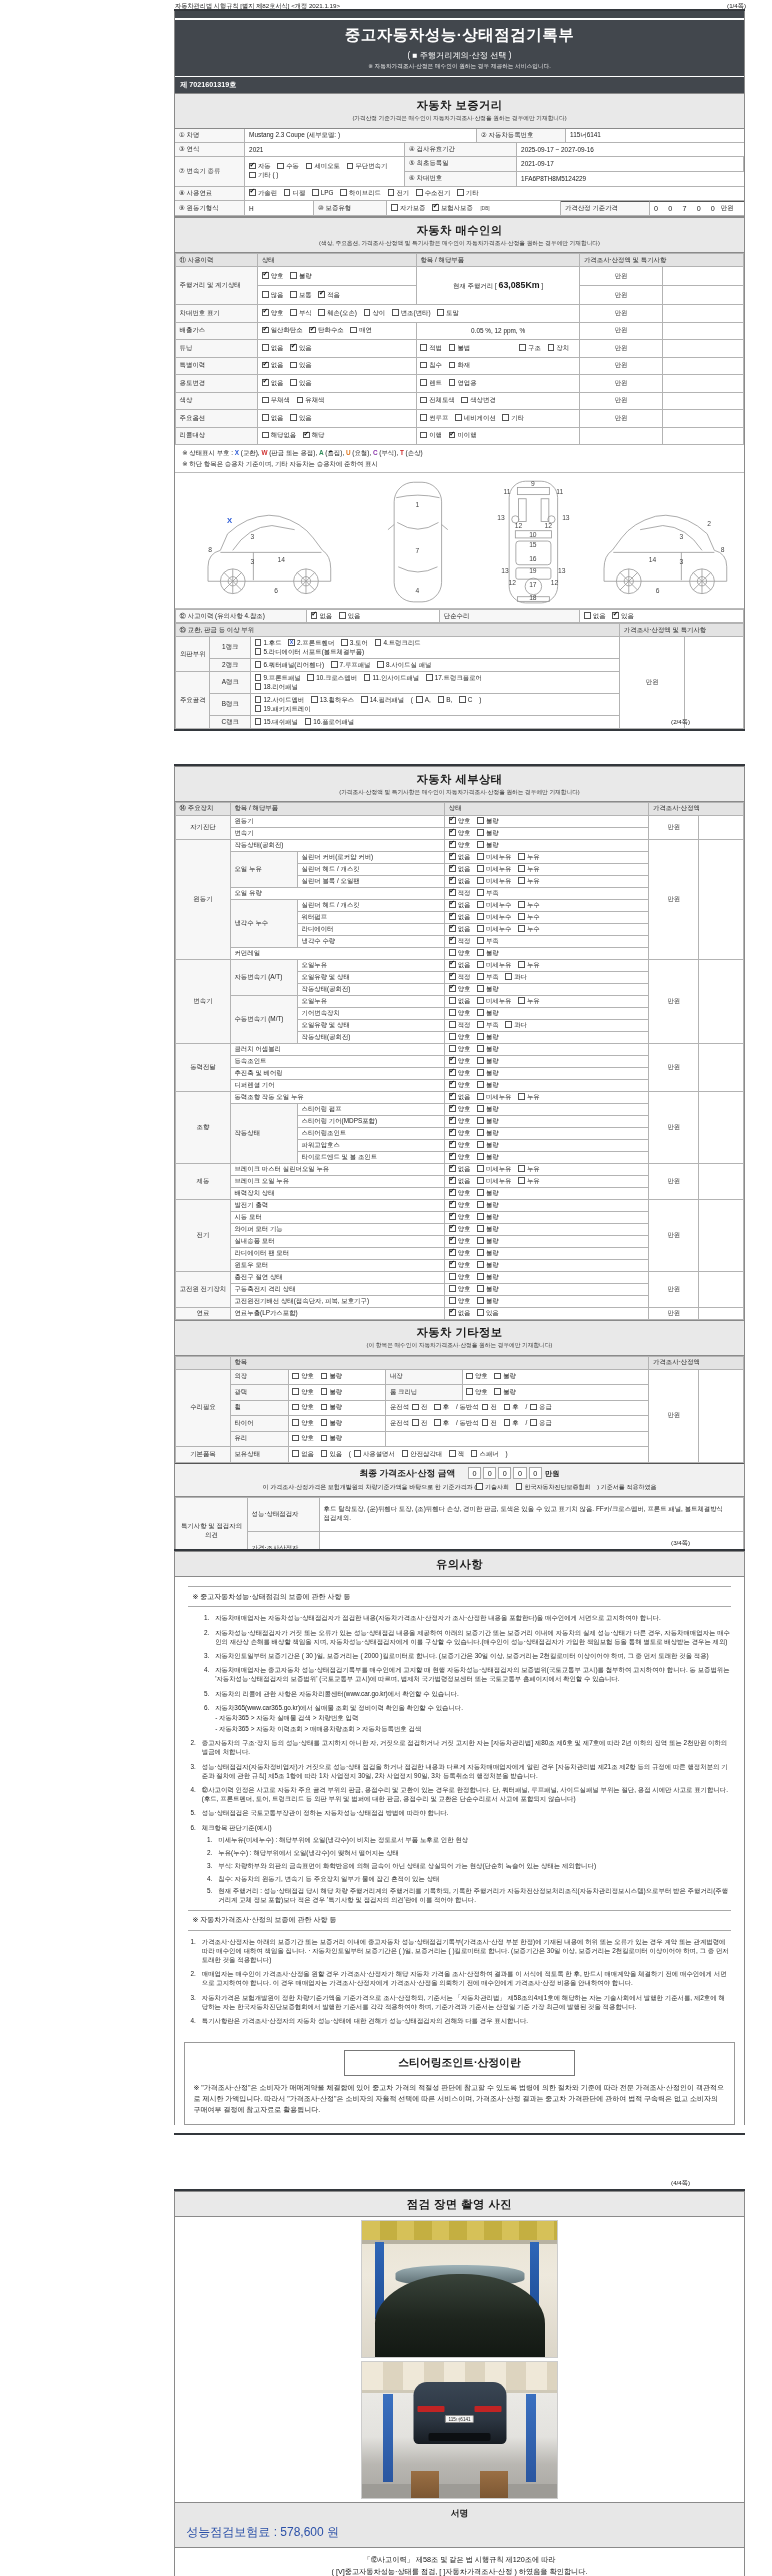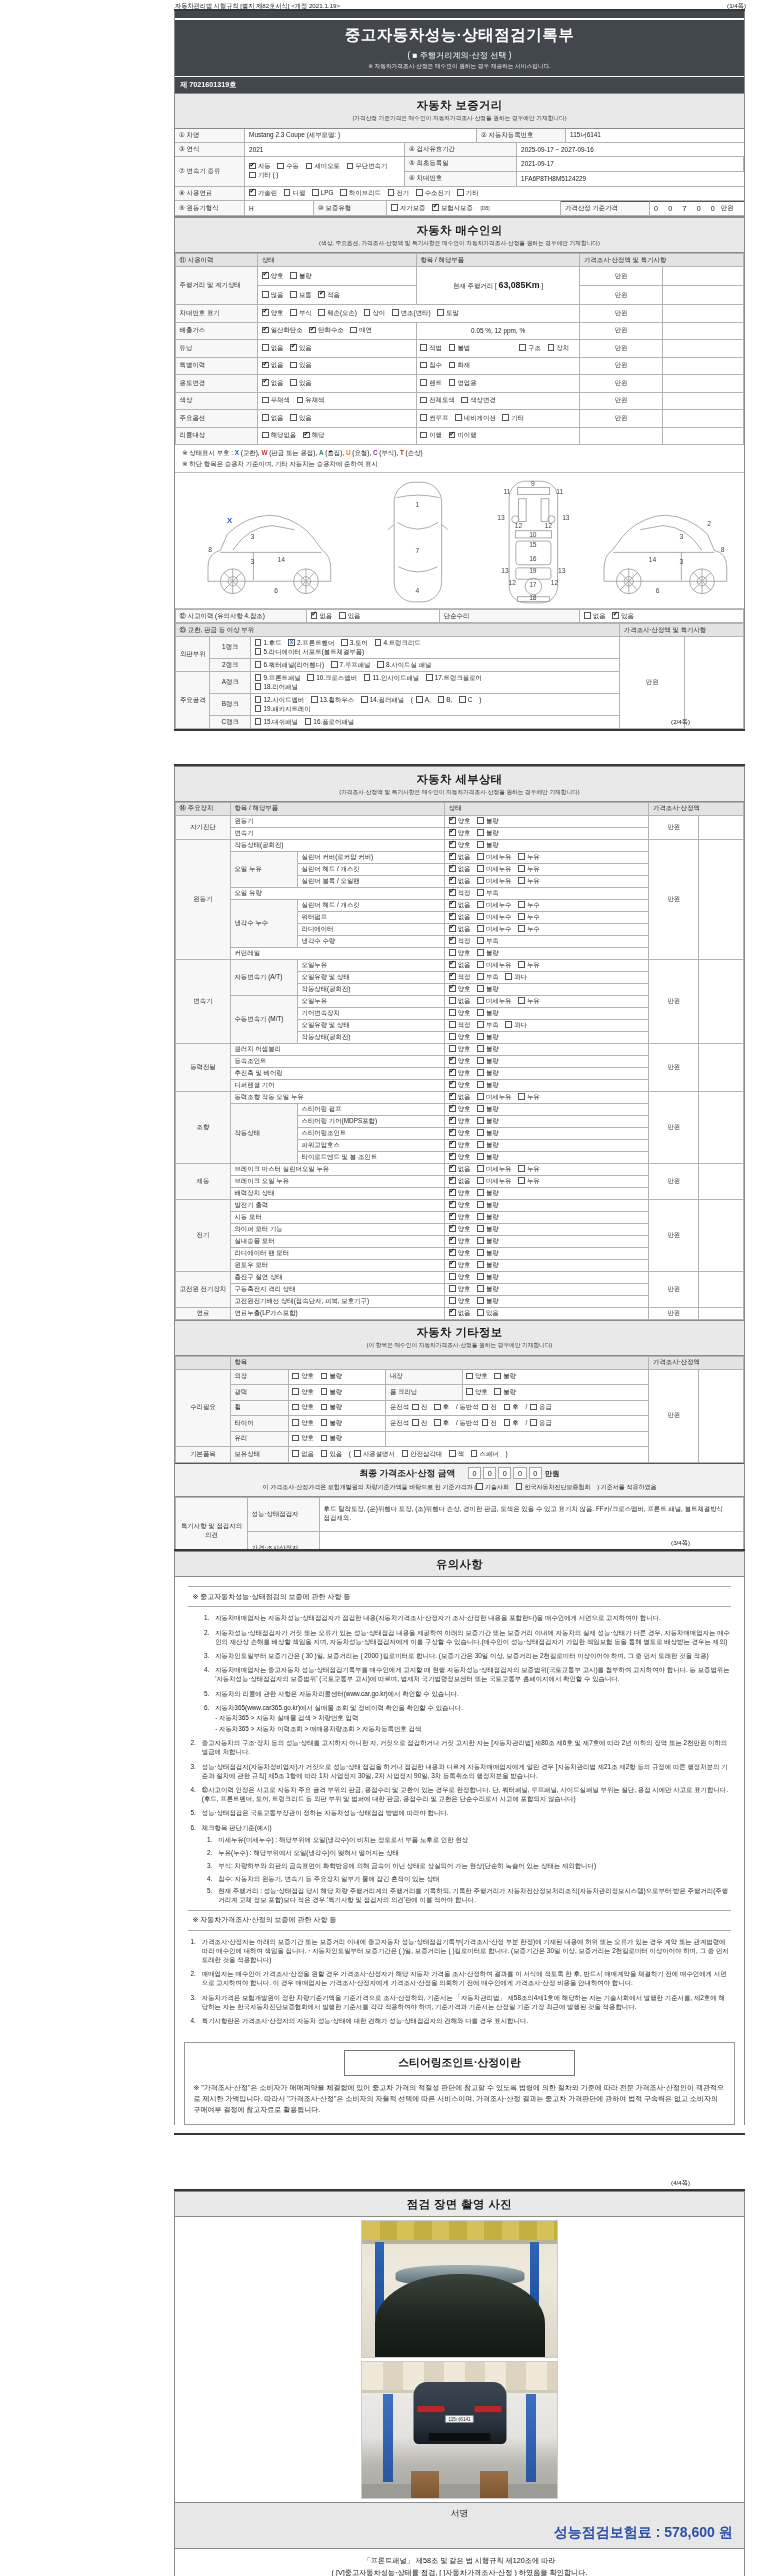--- a/index.html
+++ b/index.html
@@ -85,22 +85,22 @@
   .ph2 .beam{position:absolute;height:3.1px;left:0;right:0;background:#cfc9b8;}
   .ph2 .postL,.ph2 .postR{position:absolute;width:10.3px;height:88px;bottom:15.5px;background:linear-gradient(180deg,#3a70c0,#2a56a0);}
   .ph2 .car{position:absolute;left:50%;transform:translateX(-50%);top:20.6px;width:93px;height:62px;background:linear-gradient(180deg,#3a4654 0%,#2c3642 60%,#171c22 100%);border-radius:13.4px 13.4px 5.2px 5.2px;}
   .ph2 .tl{position:absolute;top:24px;width:27px;height:5.2px;background:#c22424;border-radius:1px;}
   .ph2 .plate{position:absolute;top:33px;left:50%;transform:translateX(-50%);background:#f4f4f4;border:0.5px solid #888;color:#222;font-size:4.6px;padding:0.5px 2.6px;border-radius:1px;}
   .ph2 .diff{position:absolute;bottom:3.1px;left:50%;transform:translateX(-50%);width:62px;height:8.2px;background:#0c0f12;border-radius:2.1px;}
   .ph2 .ramp{position:absolute;bottom:0;width:28px;height:27px;background:linear-gradient(180deg,#9a6f44,#7c5733);}
   .ph2 .floor{position:absolute;bottom:0;left:0;right:0;height:13.4px;background:#9d9b96;}
   
   .signblk{background:#e7e7e7;border-top:0.5px solid #8a8a8a;padding:5.2px 11.3px 6.2px;}
-  .sign-t{text-align:center;font-size:8.8px;font-weight:normal;color:#222;}
-  .sign-fee{text-align:right;font-size:14px;font-weight:bold;color:#2b50a8;margin-top:4.1px;}
+  .sign-t{text-align:center;font-size:8.8px;font-weight:bold;color:#222;}
+  .sign-fee{text-align:left;font-size:12px;font-weight:normal;color:#2b50a8;margin-top:4.1px;}
   .footer{padding:5.2px 4.1px 2.1px;text-align:center;font-size:7.2px;line-height:1.7;color:#111;border-top:0.5px solid #8a8a8a;}
 </style>
 </head>
 <body>
 
 <div id="page">
 
   <div class="col meta">
     <span>자동차관리법 시행규칙 [별지 제82호서식] &lt;개정 2021.1.19&gt;</span>
     <span>(1/4쪽)</span>
@@ -823,20 +823,20 @@
         <div class="ramp" style="left:49px;"></div>
         <div class="ramp" style="right:49px;"></div>
       </div>
 
       <div class="signblk">
         <div class="sign-t">서명</div>
         <div class="sign-fee">성능점검보험료 : 578,600 원</div>
       </div>
 
       <div class="footer">
-        <div>「프론트패널」 제58조 및 같은 법 시행규칙 제120조에 따라</div>
+        <div>「⑫사고이력」 제58조 및 같은 법 시행규칙 제120조에 따라</div>
         <div>( [V]중고자동차성능·상태를 점검, [   ]자동차가격조사·산정 ) 하였음을 확인합니다.</div>
       </div>
     </div>
   </div>
 
 </div>
 
 
 </body></html>

